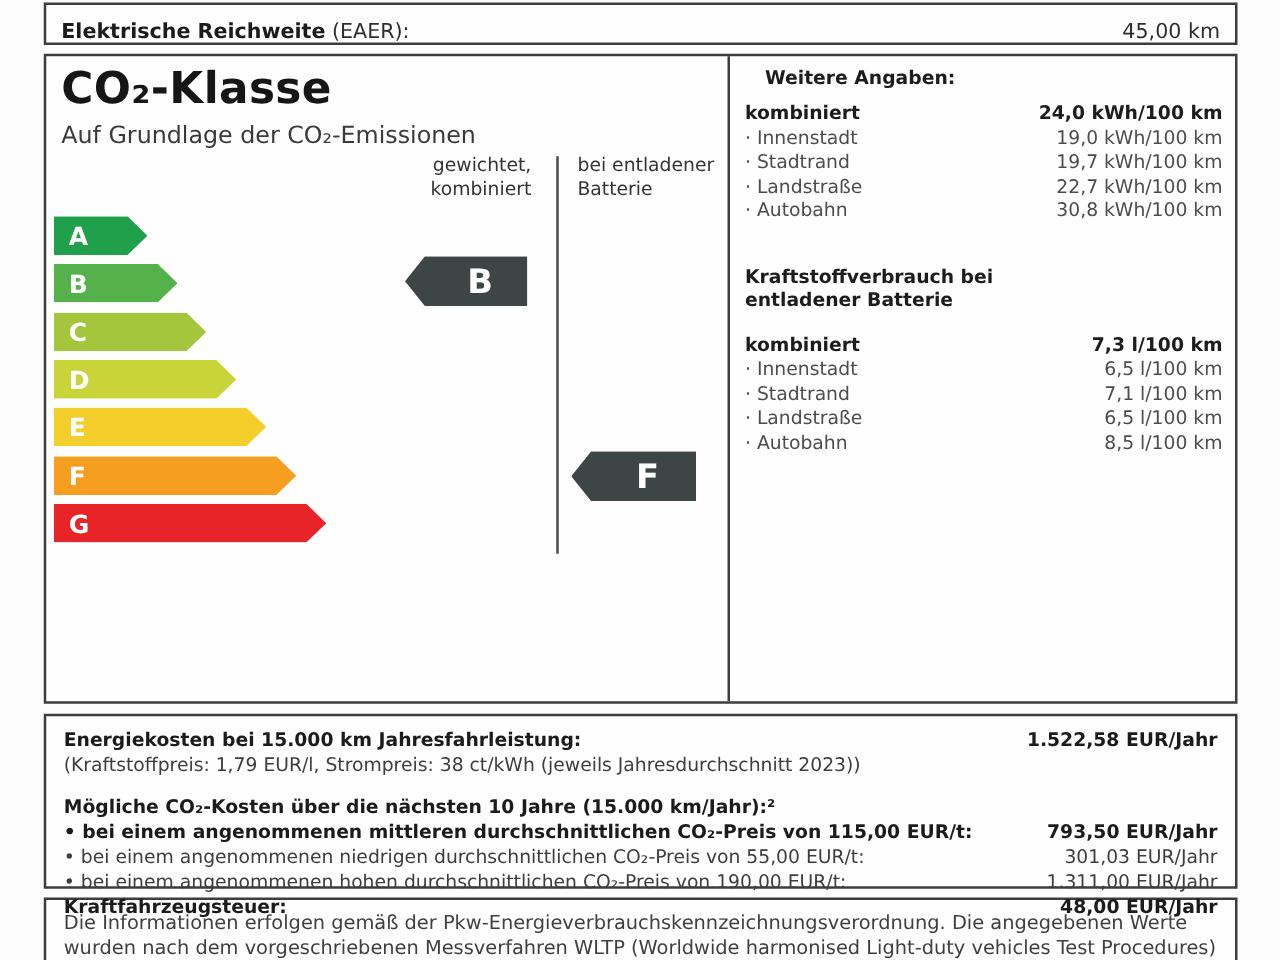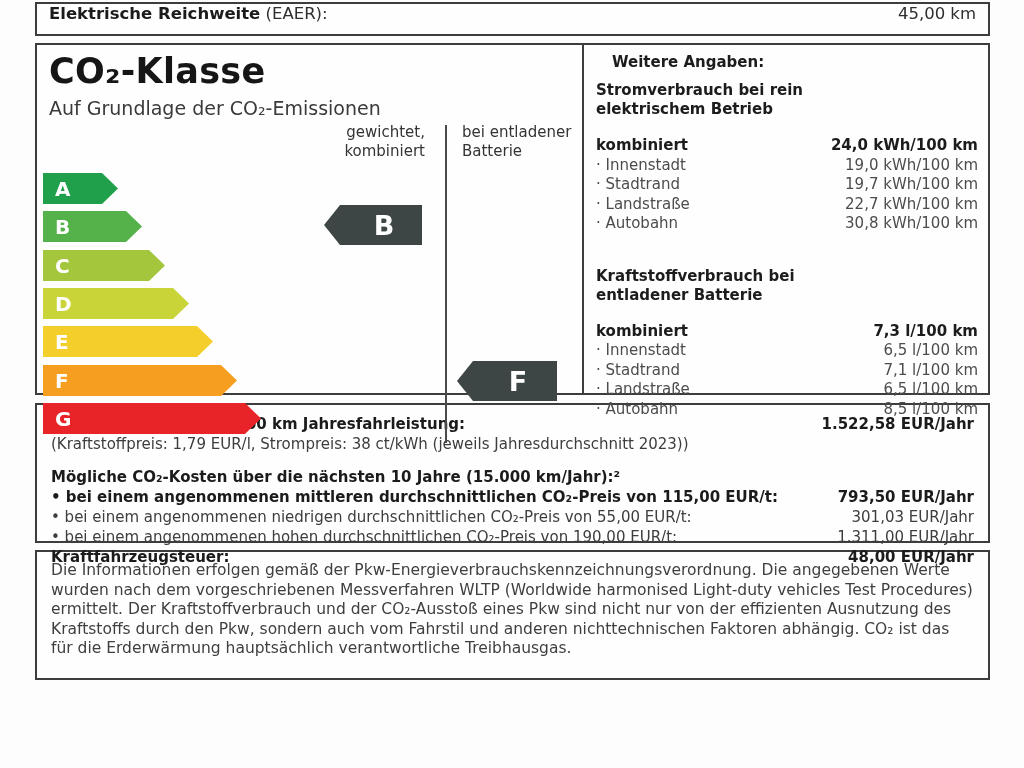--- a/index.html
+++ b/index.html
@@ -2,25 +2,25 @@
 <html><head>
 <meta charset="utf-8">
 <style>
   html,body{margin:0;padding:0;background:#ffffff;}
   .page{position:relative;width:1024px;height:768px;overflow:hidden;background:#fdfdfd;
         font-family:"DejaVu Sans","Liberation Sans",sans-serif;color:#2e2e2e;}
   .content{position:absolute;left:35px;top:2px;width:955px;}
   .box{border:2px solid #3d3d3d;background:#fefefe;box-sizing:border-box;}
 
   
-  .top-box{height:34px;display:flex;align-items:flex-start;justify-content:space-between;padding:0 12px;font-size:16.5px;}
+  .top-box{height:34px;display:flex;align-items:flex-end;justify-content:space-between;padding:0 12px;font-size:16.5px;}
   .b{font-weight:bold;color:#1b1b1b;}
 
   
-  .main-box{margin-top:7px;height:352px;position:relative;}
+  .main-box{margin-top:7px;height:520px;position:relative;}
   .title{position:absolute;left:12px;top:6px;font-size:35px;font-weight:bold;color:#161616;letter-spacing:.3px;}
   .subtitle{position:absolute;left:12px;top:52px;font-size:19px;color:#3a3a3a;}
   .col-header{position:absolute;top:78px;font-size:15px;line-height:19px;color:#343434;white-space:pre-line;}
   .col1{left:270px;width:118px;text-align:right;}
   .col2{left:425px;width:130px;text-align:left;}
   .divider-v{position:absolute;left:408px;top:80px;width:2px;height:318px;background:#4a4a4a;}
 
   .class-arrow{position:absolute;left:6px;height:31px;display:flex;align-items:center;
                clip-path:polygon(0 0, calc(100% - 16px) 0, 100% 50%, calc(100% - 16px) 100%, 0 100%);}
   .class-arrow .letter{padding-left:12px;font-size:20px;font-weight:bold;color:#ffffff;}
@@ -103,22 +103,20 @@
         <span class="letter">B</span>
       </div>
       <div class="pointer pointer-f" style="background: rgb(62, 69, 69);">
         <span class="letter">F</span>
       </div>
 
       <div class="right-panel">
         <div class="rp-title">Weitere Angaben:</div>
 
         <div>
-          <div class="rp-heading">Stromverbrauch bei rein
-elektrischem Betrieb</div>
           <div class="rp-row bold">
             <span>kombiniert</span>
             <span>24,0 kWh/100 km</span>
           </div>
           <div class="rp-row">
             <span>· Innenstadt</span>
             <span>19,0 kWh/100 km</span>
           </div>
           <div class="rp-row">
             <span>· Stadtrand</span>

